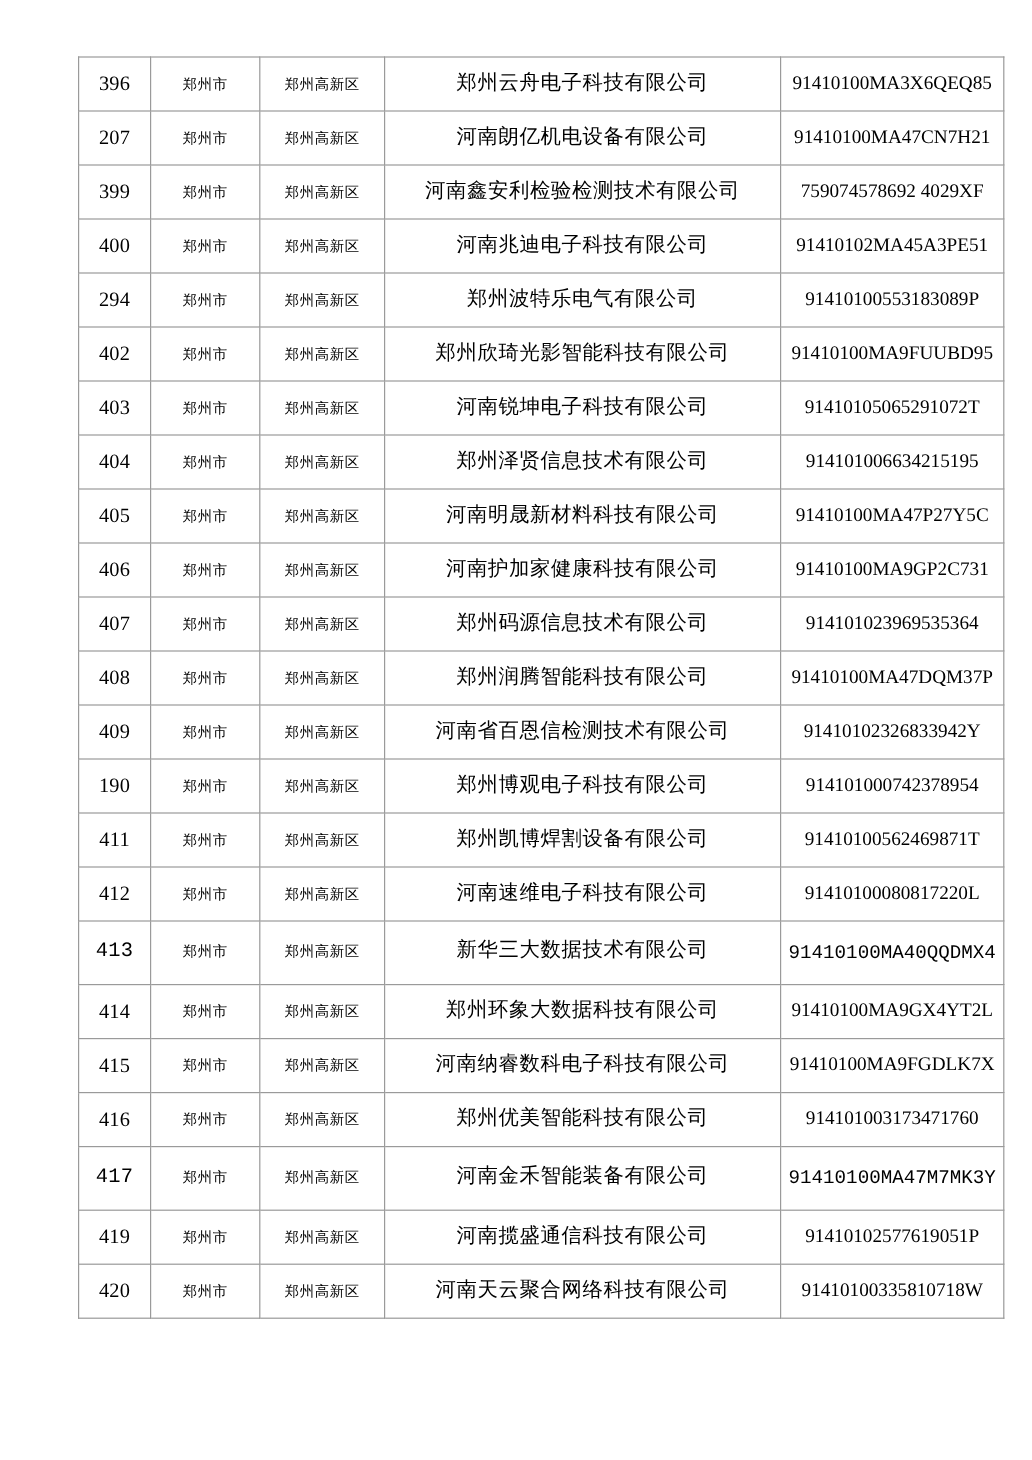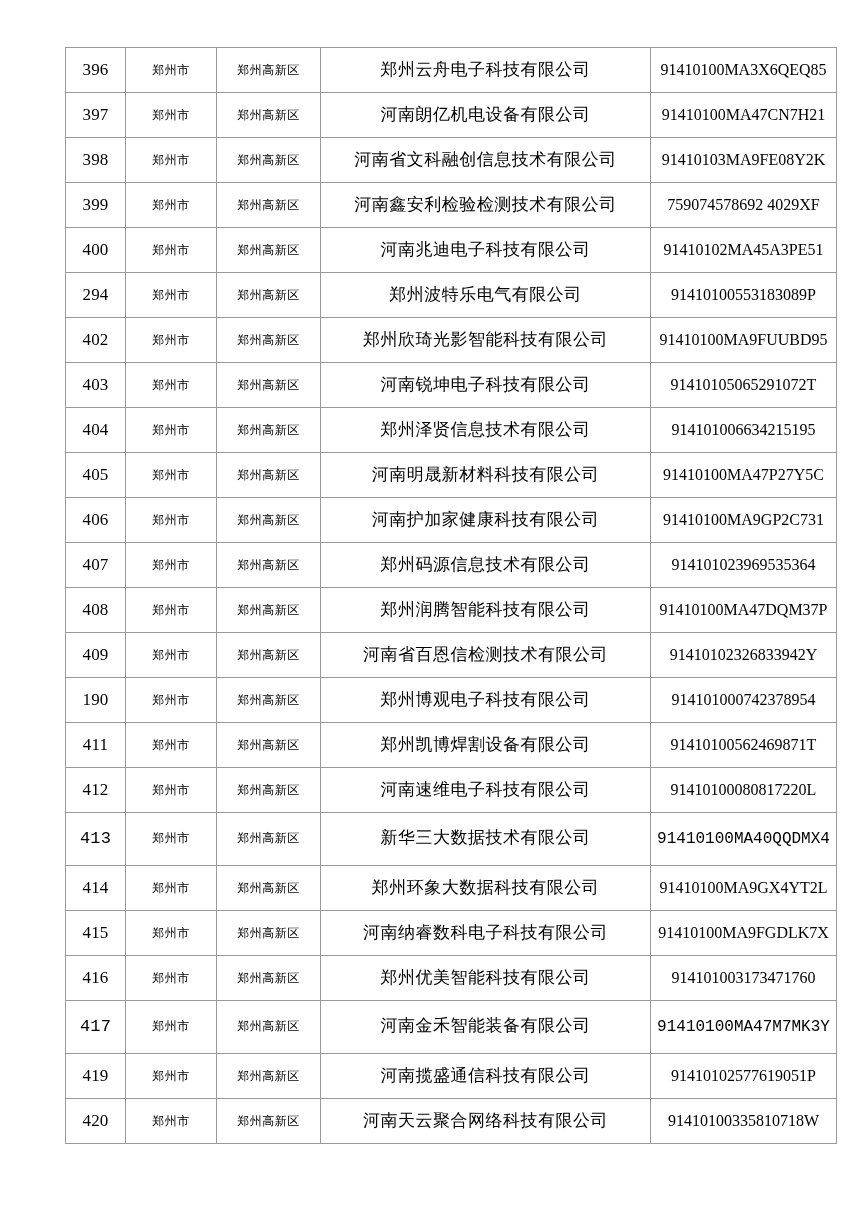--- a/index.html
+++ b/index.html
@@ -89,32 +89,25 @@
       </colgroup>
       <tbody id="table-body">
           <tr>
             <td class="seq">396</td>
             <td class="city">郑州市</td>
             <td class="dist">郑州高新区</td>
             <td class="cname">郑州云舟电子科技有限公司</td>
             <td class="code">91410100MA3X6QEQ85</td>
           </tr>
           <tr>
-            <td class="seq">397</td>
+            <td class="seq">207</td>
             <td class="city">郑州市</td>
             <td class="dist">郑州高新区</td>
             <td class="cname">河南朗亿机电设备有限公司</td>
             <td class="code">91410100MA47CN7H21</td>
-          </tr>
-          <tr>
-            <td class="seq">398</td>
-            <td class="city">郑州市</td>
-            <td class="dist">郑州高新区</td>
-            <td class="cname">河南省文科融创信息技术有限公司</td>
-            <td class="code">91410103MA9FE08Y2K</td>
           </tr>
           <tr>
             <td class="seq">399</td>
             <td class="city">郑州市</td>
             <td class="dist">郑州高新区</td>
             <td class="cname">河南鑫安利检验检测技术有限公司</td>
             <td class="code">759074578692 4029XF</td>
           </tr>
           <tr>
             <td class="seq">400</td>

